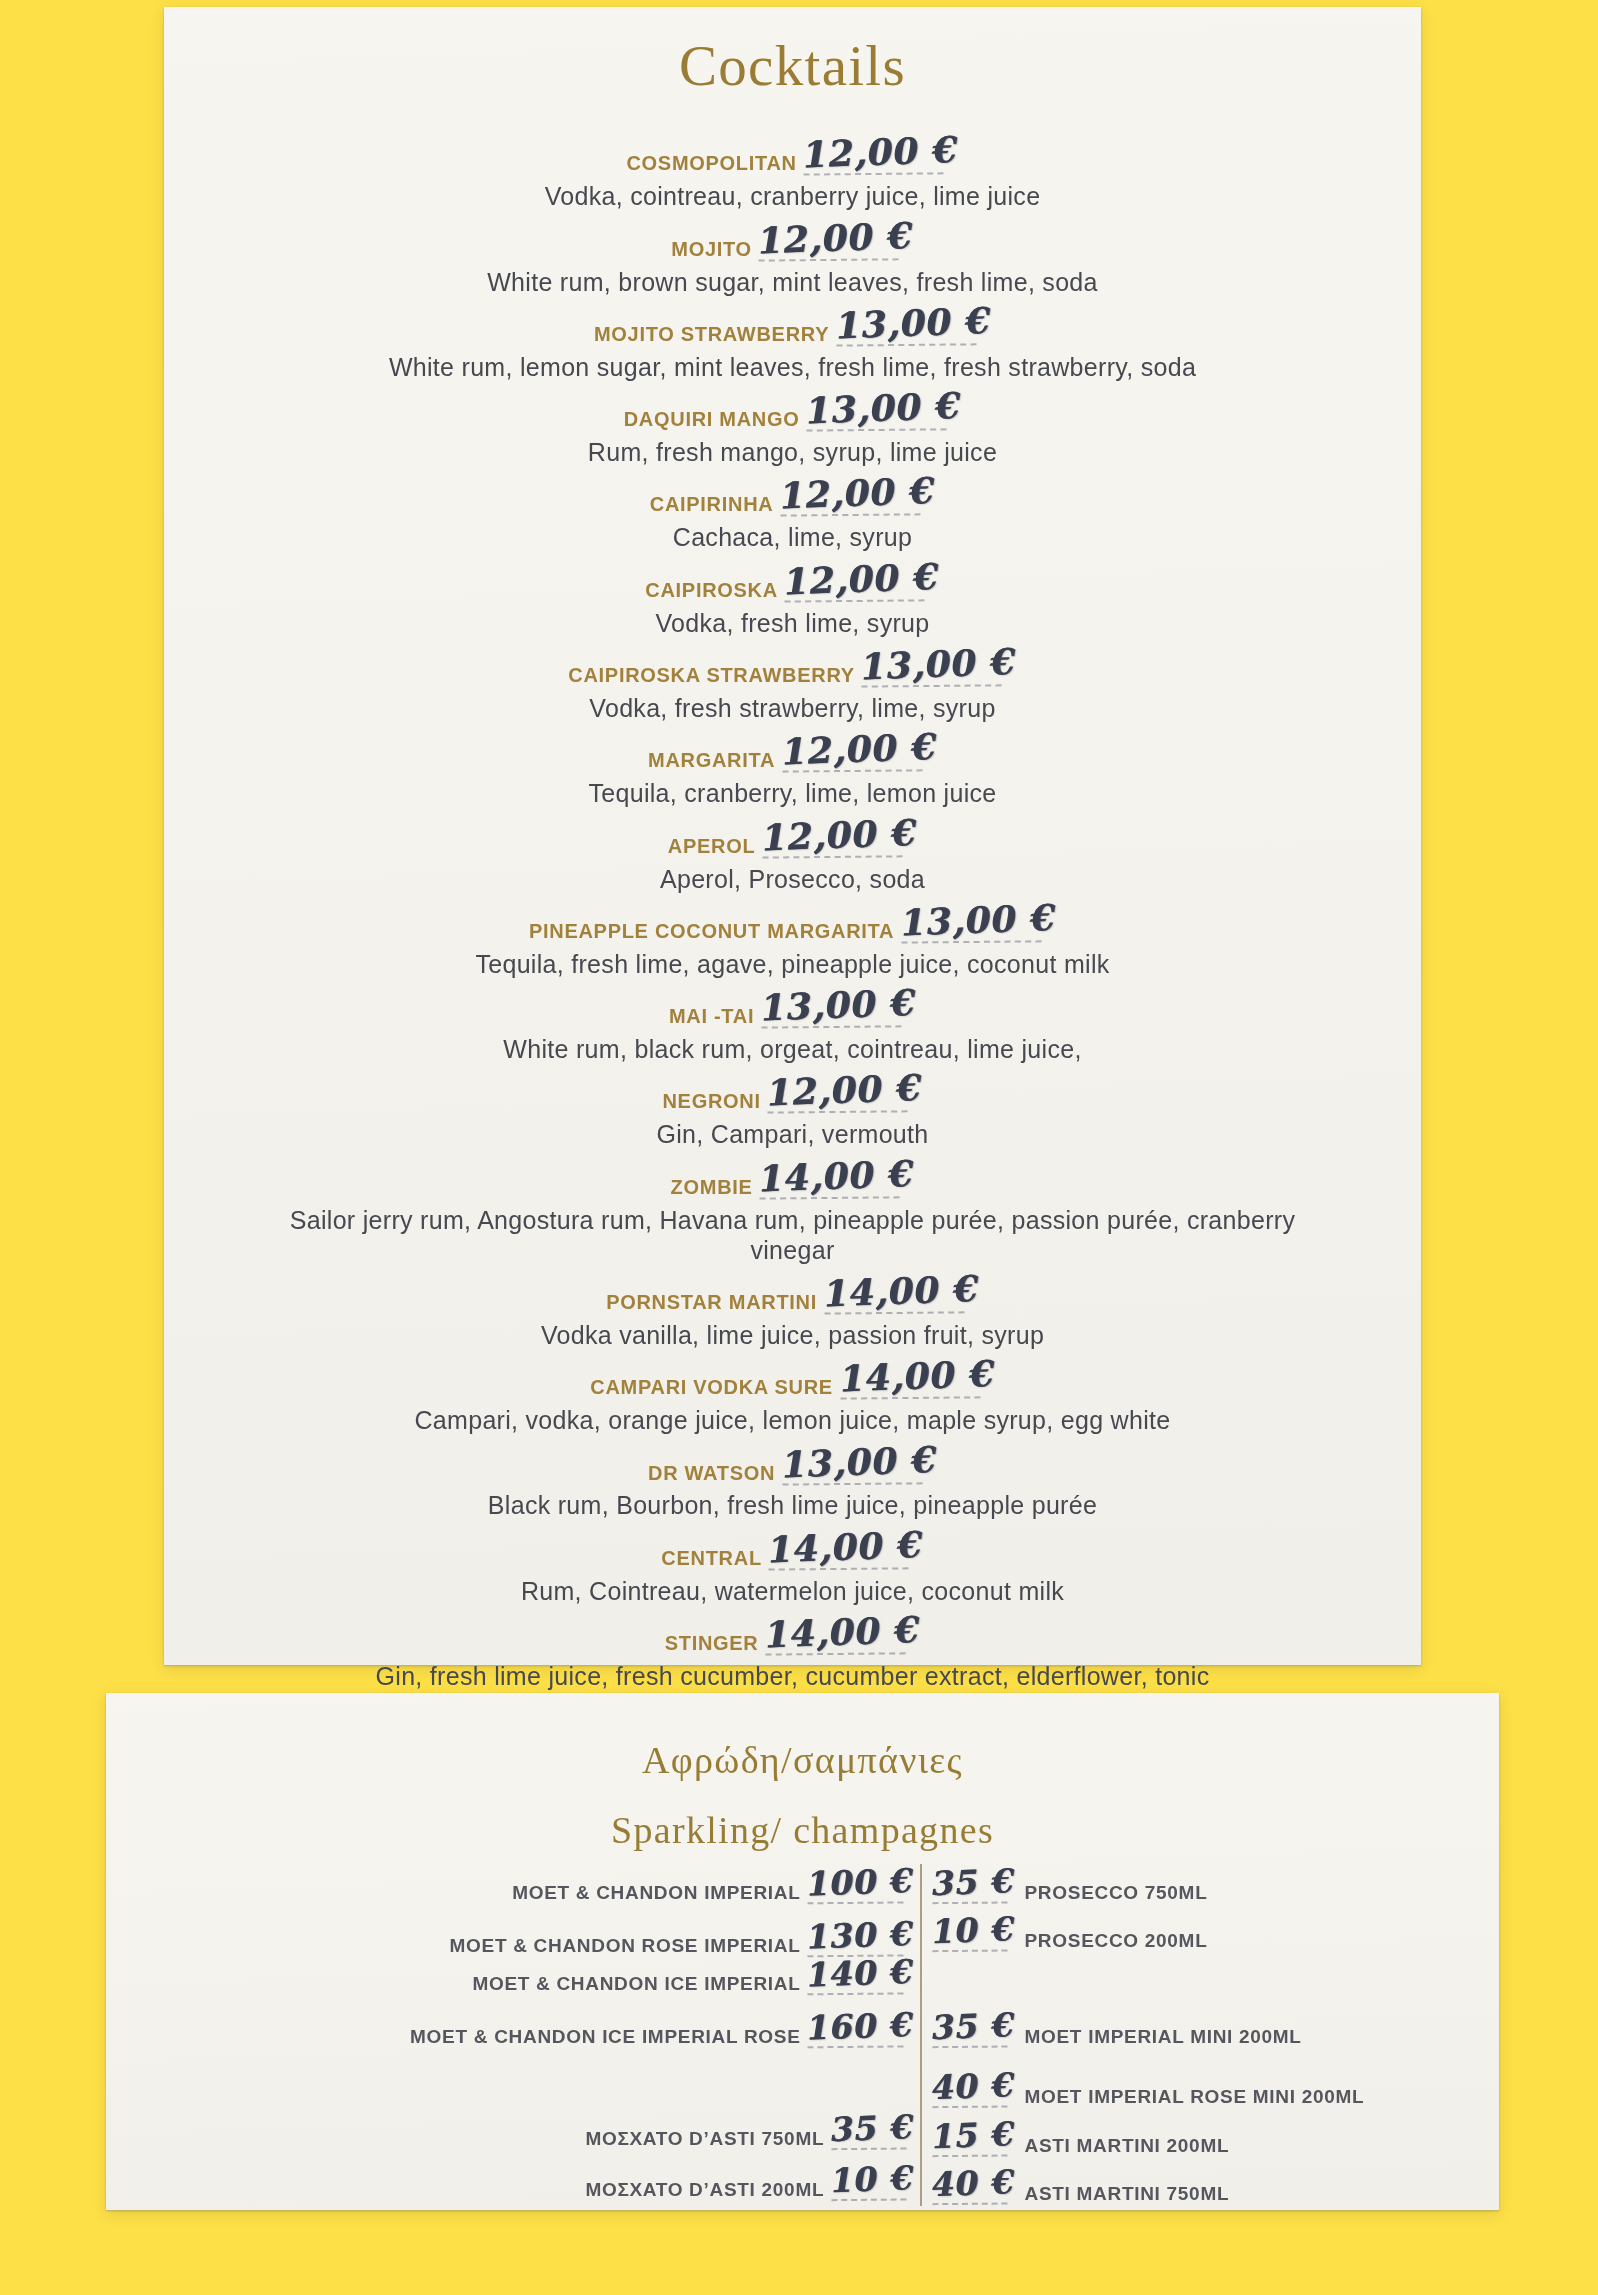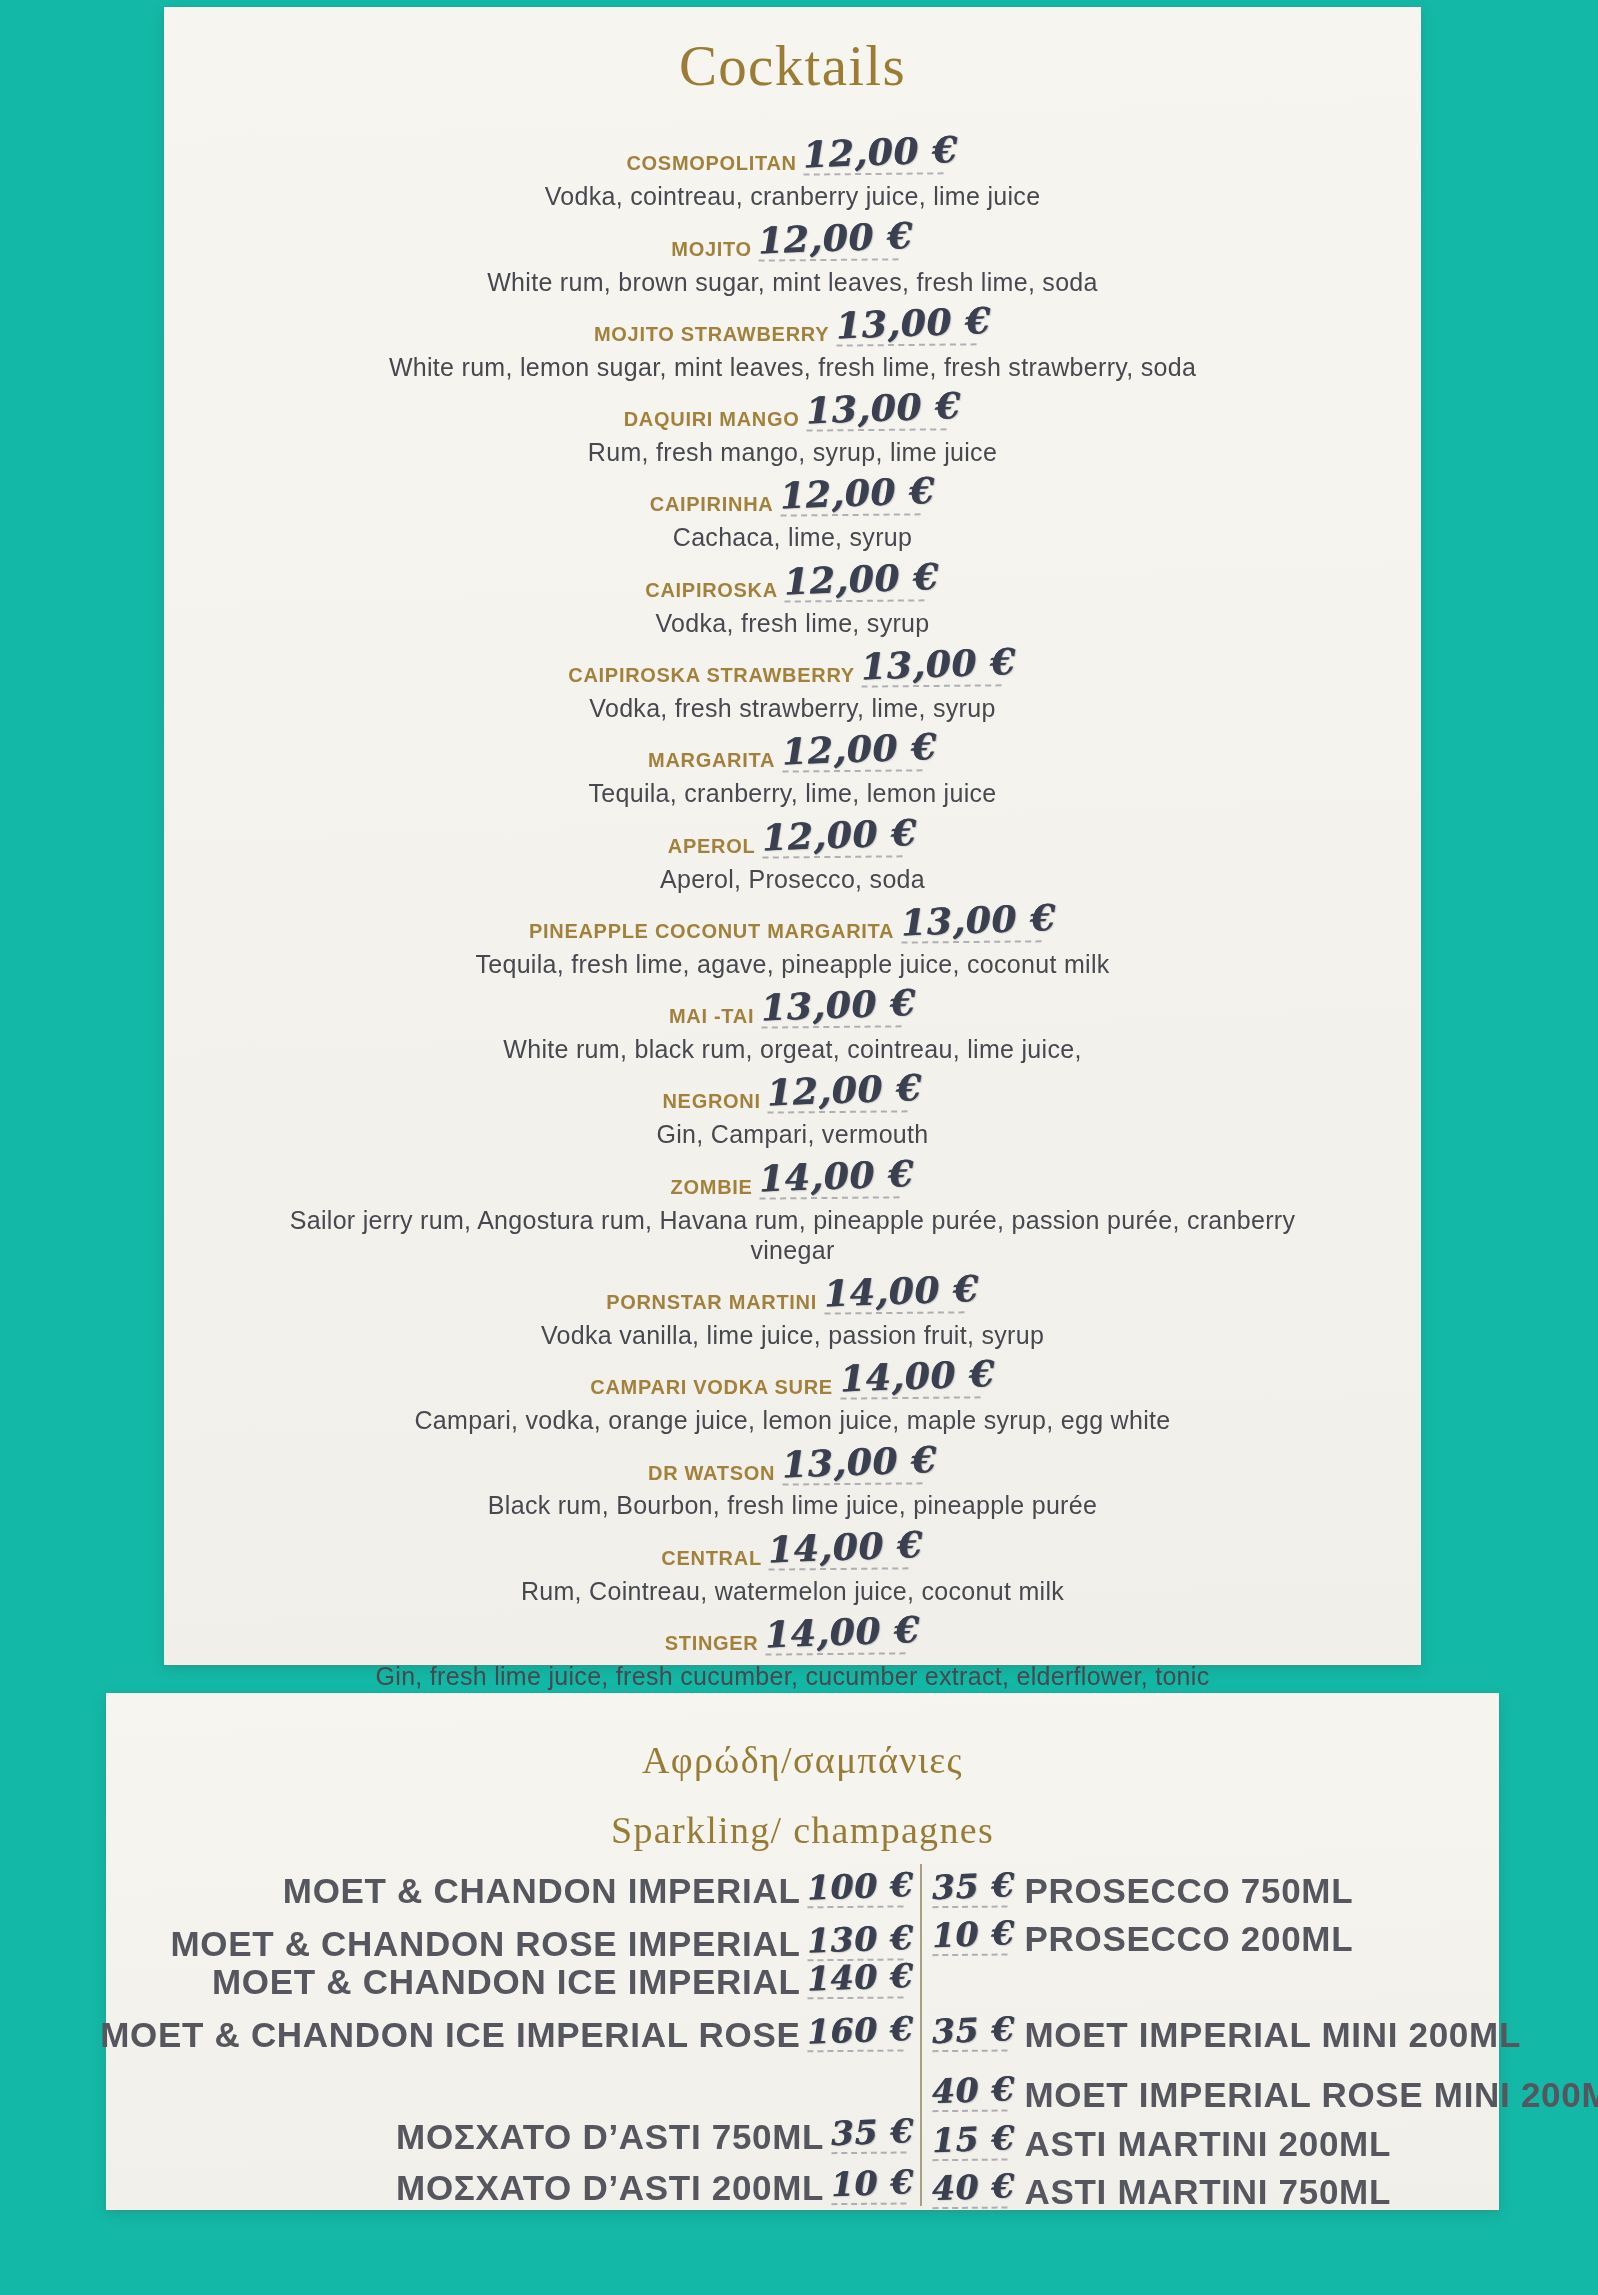--- a/index.html
+++ b/index.html
@@ -1,16 +1,16 @@
 <!DOCTYPE html>
 <html style="font-size:10.6px"><head>
 <meta charset="utf-8">
 <style>
   html,body{margin:0;padding:0;background:#ffffff;}
-  .page{position:relative;width:1598px;height:2295px;background:#14b8a6;overflow:hidden;
+  .page{position:relative;width:1598px;height:2295px;background:#fde047;overflow:hidden;
         font-family:"Liberation Sans",sans-serif;}
   .card{position:absolute;background:#f5f3ee;
         background:linear-gradient(178deg,#f7f5f0 0%,#f4f2ec 55%,#f1efe9 100%);
         box-shadow:0 1.3px 2px rgba(120,118,110,.45),0 4px 14.6px rgba(0,0,0,.10);}
   .card.cocktails{left:164px;top:6.6px;width:1257px;height:1658px;}
   .card.sparkling{left:106px;top:1693px;width:1393px;height:517px;}
 
   .cocktails-title{margin:0;padding-top:28px;text-align:center;
         font-family:"Liberation Serif",serif;font-weight:400;
         font-size:57px;line-height:1.1;color:#9b7c34;letter-spacing:1.3px;}
@@ -35,21 +35,21 @@
   .greek-title,.english-title{position:absolute;left:0;width:100%;margin:0;text-align:center;
       font-family:"Liberation Serif",serif;font-weight:400;color:#977c35;font-size:38px;
       line-height:1;letter-spacing:1.3px;}
   .greek-title{top:48px;}
   .english-title{top:118px;}
   .divider{position:absolute;left:814px;top:171px;width:2px;height:342px;
       background:#ab9e82;}
   .srow{position:absolute;display:flex;align-items:baseline;white-space:nowrap;}
   .srow-left{right:585px;justify-content:flex-end;}
   .srow-right{left:826px;}
-  .s-name{font-size:35px;font-weight:700;color:#55565e;letter-spacing:0.7px;
+  .s-name{font-size:19px;font-weight:700;color:#55565e;letter-spacing:0.7px;
       text-transform:uppercase;}
   .srow .hw{font-size:33px;}
   .srow-right .hw{margin-left:0;margin-right:9.3px;}
 </style>
 </head>
 <body>
 
 <div class="page">
 
   <section class="card cocktails">

